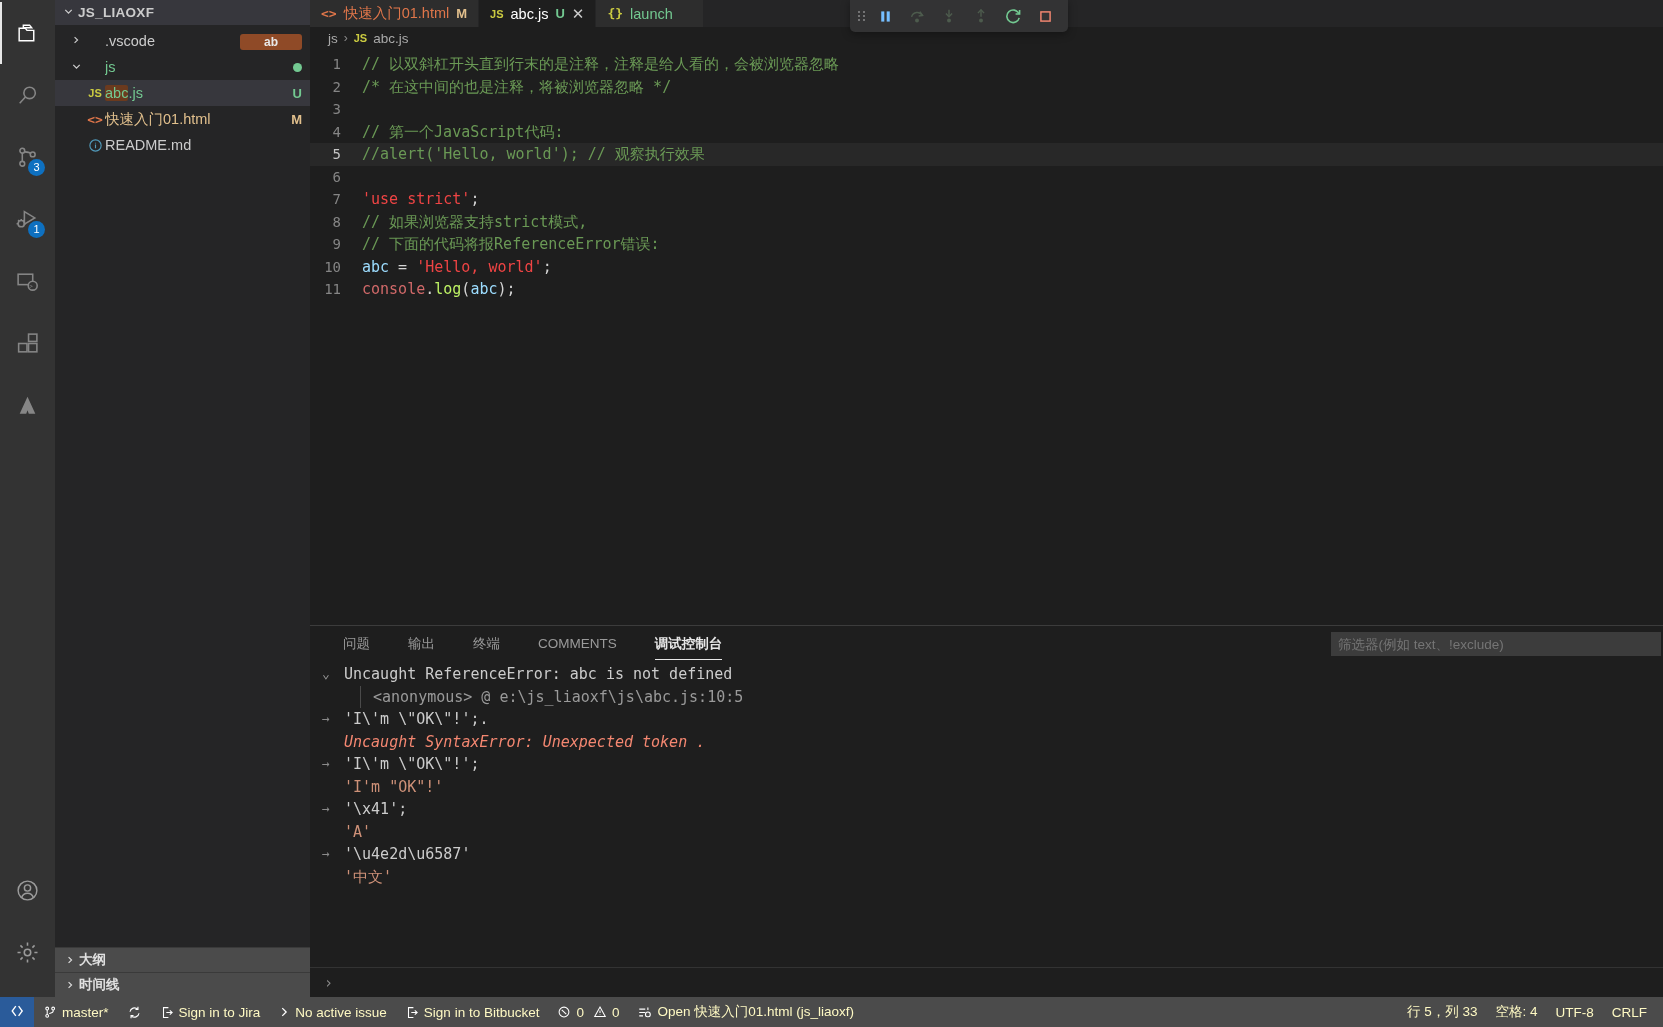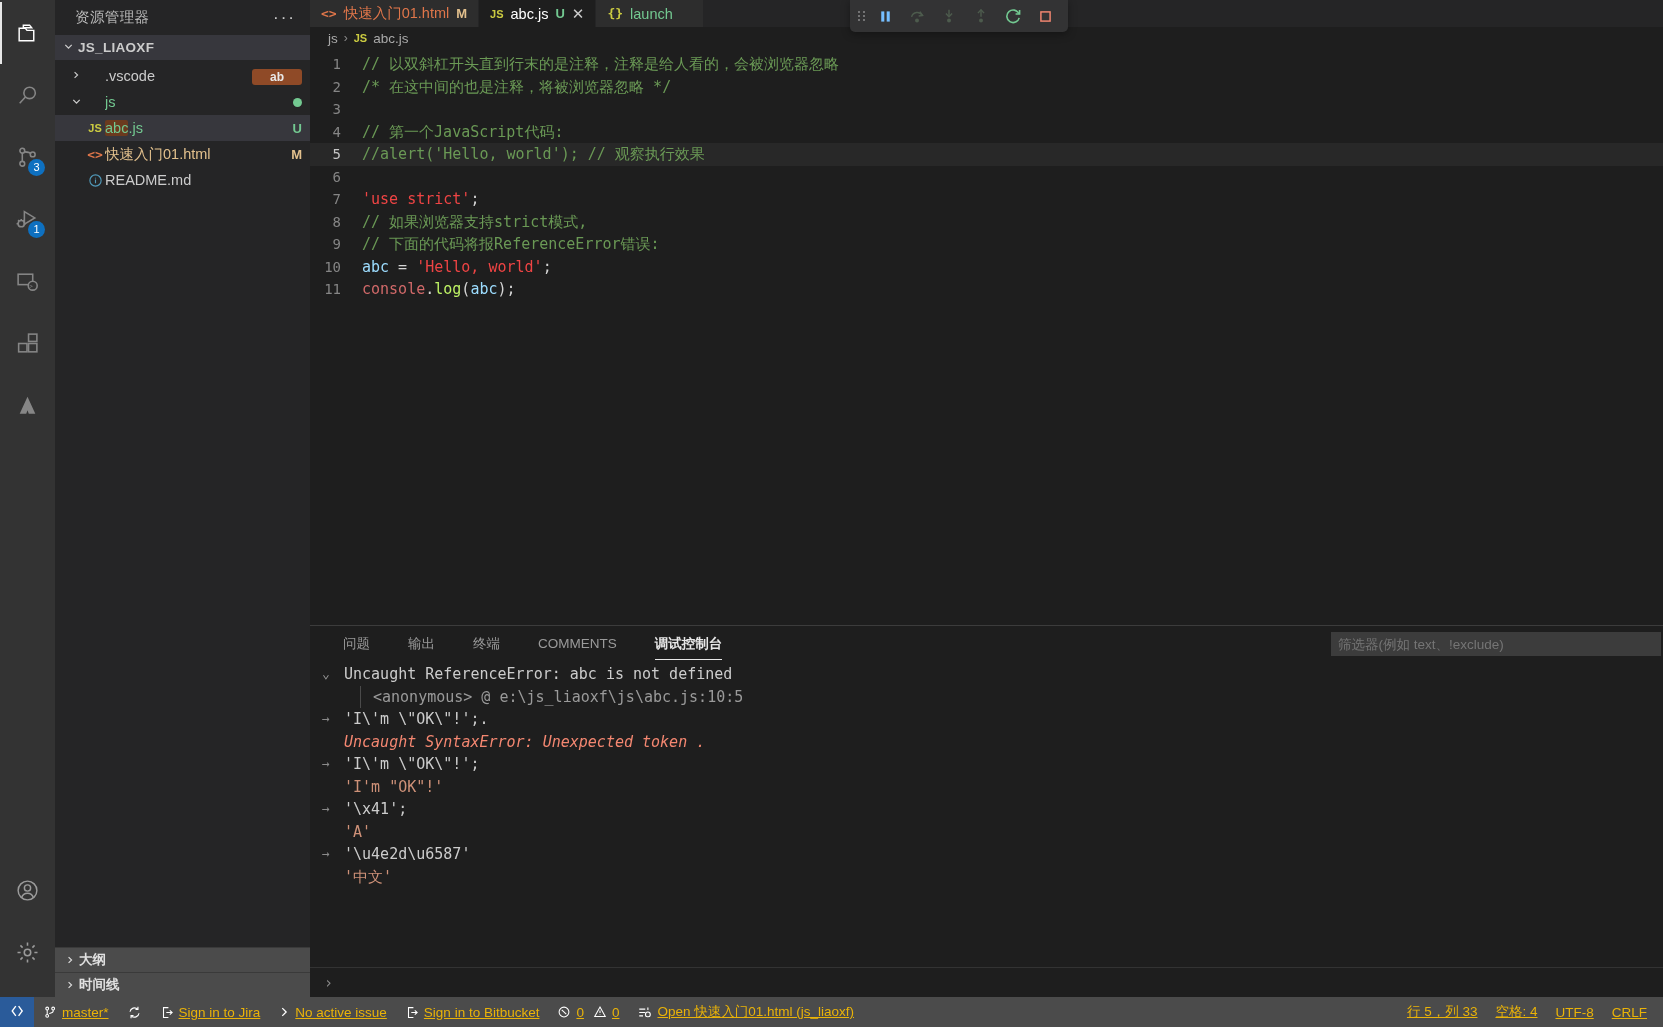--- a/index.html
+++ b/index.html
@@ -58,21 +58,21 @@
   .trow .ficon { width: 20px; flex: 0 0 20px; display: flex; align-items: center; justify-content: center; }
   .trow .flabel { white-space: nowrap; overflow: hidden; text-overflow: ellipsis; }
   .trow .fdeco { margin-left: auto; font-size: 13px; font-weight: bold; padding-left: 6px; }
   .js-badge { color: #cbcb41; font-size: 11px; font-weight: bold; font-family: "Liberation Sans", sans-serif; }
   .green { color: #73c991; }
   .orange { color: #e2c08d; }
   .hl { background: #6b3a1e; border-radius: 2px; }
   .gitdot { width: 9px; height: 9px; border-radius: 50%; background: #73c991; display: inline-block; }
   .ab-chip {
     background: #8f4a27; color: #e8e8e8; font-size: 12px; font-weight: bold;
-    border-radius: 3px; padding: 1px 18px;
+    border-radius: 3px; padding: 1px 24px;
   }
   #sidebar-spacer { flex: 1 1 auto; background: #252526; }
   .bottom-sect {
     height: 25px; display: flex; align-items: center; gap: 4px;
     background: #4b4b4b; color: #e0e0e0; font-size: 13.5px; font-weight: bold;
     padding-left: 10px; cursor: pointer; border-top: 1px solid #3a3a3a;
   }
 
   
   #editor-area { flex: 1 1 auto; display: flex; flex-direction: column; min-width: 0; background: #1e1e1e; }
@@ -154,21 +154,21 @@
   .csub { color: #9a9a9a; }
   .vbar { border-left: 1px solid #4a4a4a; margin-left: 16px; padding-left: 12px; }
   #console-input {
     height: 30px; flex: 0 0 30px; display: flex; align-items: center; padding-left: 14px;
     border-top: 1px solid #333; color: #8a8a8a; font-family: "DejaVu Sans Mono", monospace; font-size: 15px;
   }
 
   
   #statusbar {
     height: 30px; flex: 0 0 30px; background: #4b4b4b; display: flex; align-items: center;
-    font-size: 13.5px; color: #eab308; white-space: nowrap; text-decoration: underline;
+    font-size: 13.5px; color: #fef9c3; white-space: nowrap;
   }
   #statusbar .remote {
     background: #2a5b9a; height: 30px; display: flex; align-items: center;
     padding: 0 9px; color: #fff; font-size: 15px; cursor: pointer;
   }
   .sitem { display: flex; align-items: center; gap: 5px; padding: 0 9px; height: 30px; cursor: pointer; }
   .sright { margin-left: auto; display: flex; align-items: center; }
   .sicon { display: inline-flex; align-items: center; }
 </style>
 </head>
@@ -265,24 +265,20 @@
             <svg width="25" height="25" viewBox="0 0 24 24" fill="none" stroke="#9b9b9b" stroke-width="1.5">
               <circle cx="12" cy="12" r="3.1"></circle>
               <path d="M12 2.4v3M12 18.6v3M2.4 12h3M18.6 12h3M5.2 5.2l2.1 2.1M16.7 16.7l2.1 2.1M18.8 5.2l-2.1 2.1M7.3 16.7l-2.1 2.1"></path>
             </svg>
           </span>
         </div>
       </div>
     </div>
 
     <div id="sidebar">
-      <div id="sidebar-title">
-        <span>资源管理器</span>
-        <span class="dots">···</span>
-      </div>
 
       <div class="sect-header">
         <span>
           <svg width="11" height="11" viewBox="0 0 12 12" fill="none" stroke="#ccc" stroke-width="1.4">
               <path d="M2.5 4.2L6 7.8l3.5-3.6"></path>
             </svg>
         </span>
         <span>JS_LIAOXF</span>
       </div>
 

